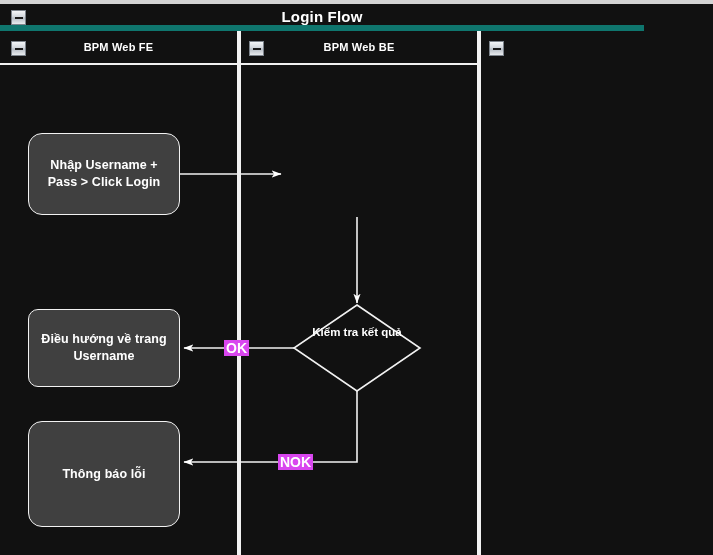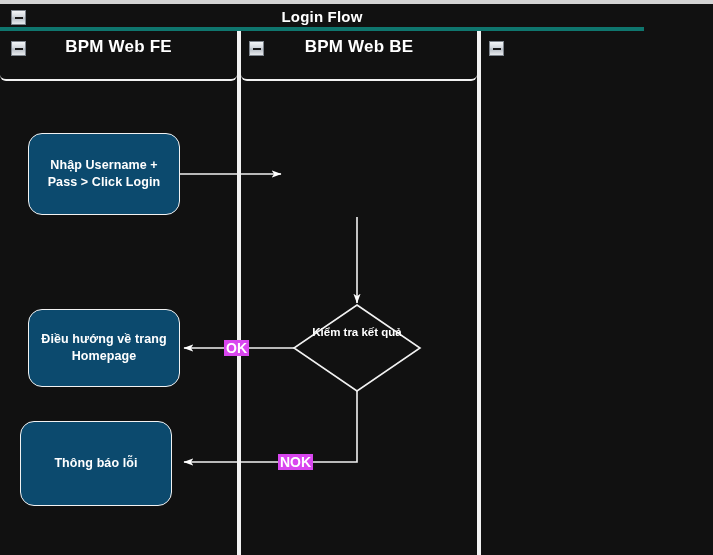--- a/index.html
+++ b/index.html
@@ -32,21 +32,21 @@
     box-sizing: border-box;
   }
 
   .pool-title {
     position: absolute;
     left: 0;
     top: 0;
     width: 644px;
     height: 27px;
     background: #111111;
-    border-bottom: 4px solid #0f766e;
+    border-bottom: 6px solid #0f766e;
     box-sizing: border-box;
     color: #ffffff;
     font-size: 15px;
     font-weight: bold;
     line-height: 25px;
     text-align: center;
     letter-spacing: 0.2px;
   }
 
   .lane {
@@ -54,30 +54,29 @@
     top: 27px;
     height: 528px;
     box-sizing: border-box;
     background: #111111;
   }
   .lane-head {
     position: absolute;
     left: 0;
     top: 0;
     width: 100%;
-    height: 50px;
+    height: 34px;
     box-sizing: border-box;
     border-bottom: 2px solid #f2f2f2;
     color: #ffffff;
-    font-size: 17px;
+    font-size: 11px;
     font-weight: bold;
     line-height: 32px;
     text-align: center;
     letter-spacing: 0.2px;
-    border-radius: 6px;
   }
   .lane-body {
     position: absolute;
     left: 0;
     top: 34px;
     width: 100%;
     bottom: 0;
   }
 
   #lane-fe { left: 0px;   width: 237px; }
@@ -113,21 +112,21 @@
     height: 2px;
     background: #1a1a1a;
   }
 
   
   .node {
     position: absolute;
     box-sizing: border-box;
     border: 1.6px solid #f2f2f2;
     border-radius: 14px;
-    background: #0c4a6e;
+    background: #404040;
     color: #ffffff;
     font-size: 12.5px;
     font-weight: bold;
     display: flex;
     align-items: center;
     justify-content: center;
     text-align: center;
     line-height: 1.35;
     padding: 4px 4px;
     letter-spacing: 0.1px;
@@ -211,28 +210,28 @@
     </span>
   </div>
 
 
   <div style="position:absolute; left:294px; top:326px; width:126px; height:20px;
               display:flex; align-items:flex-start; justify-content:center;
               color:#ffffff; font-size:11.5px; font-weight:bold; white-space:nowrap;">
     <span>Kiểm tra kết quả</span>
   </div>
 
-  <div class="node" style="left:28px; top:309px; width:152px; height:78px;">
+  <div class="node" style="left:28px; top:309px; width:152px; height:78px;border-radius:10px;">
     <span>
       <span>Điều hướng về trang</span><br>
-      <span>Homepage</span>
+      <span>Username</span>
     </span>
   </div>
 
-  <div class="node" style="left:20px; top:421px; width:152px; height:85px;text-align:center;">
+  <div class="node" style="left:28px; top:421px; width:152px; height:106px;text-align:center;">
     <span>Thông báo lỗi</span>
   </div>
 
   <div class="edge-label" style="left:224px; top:340px;">OK</div>
 
   <div class="edge-label" style="left:278px; top:454px;">NOK</div>
 
 </div>
 
 </body></html>

